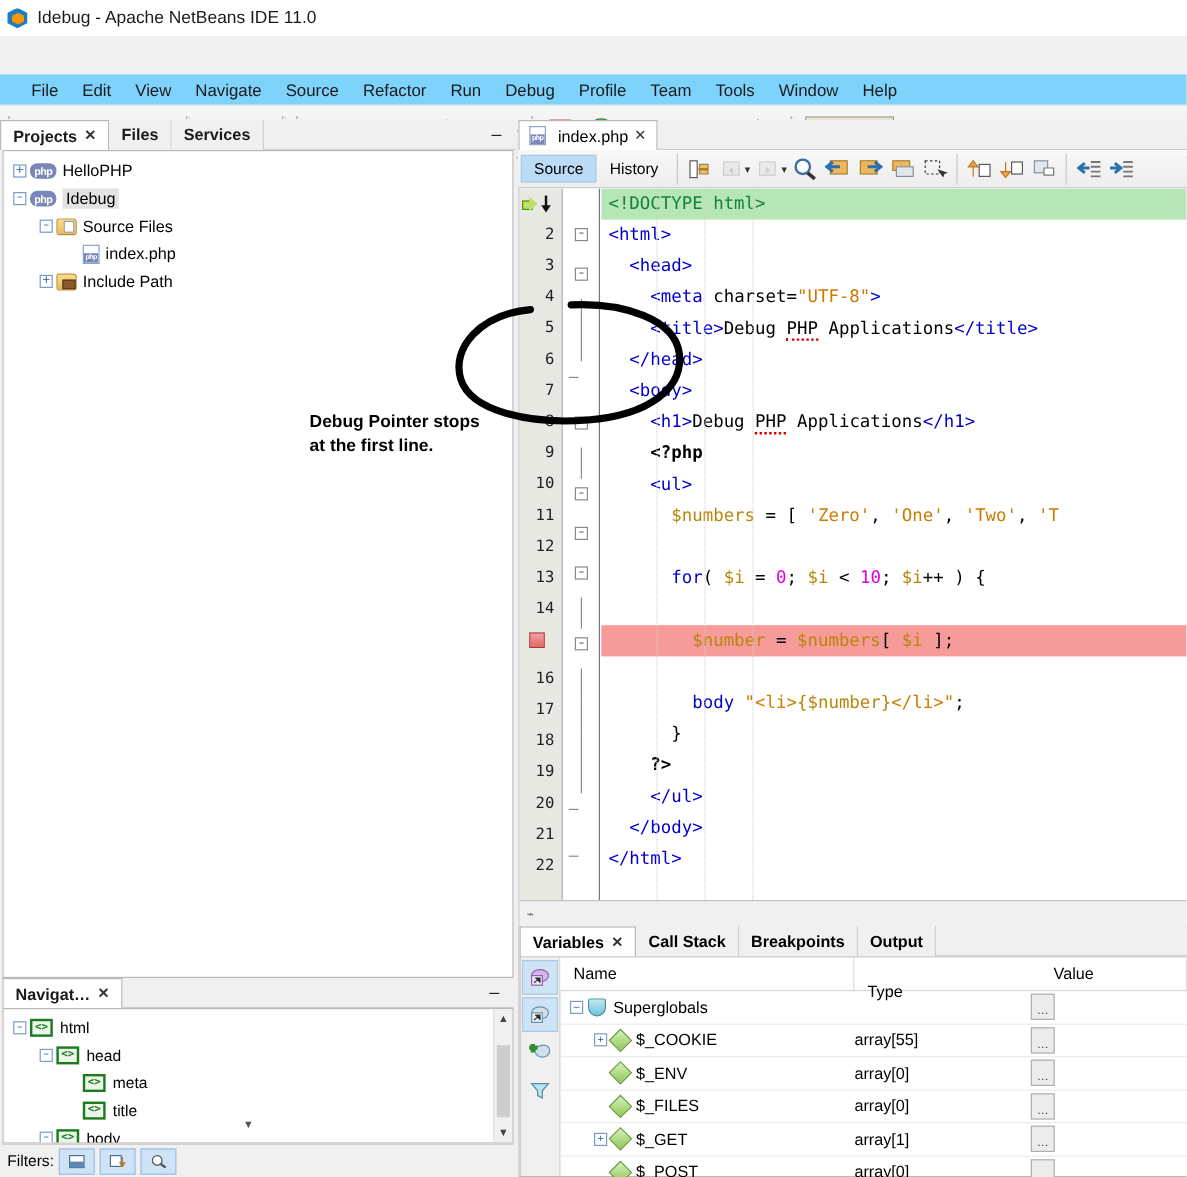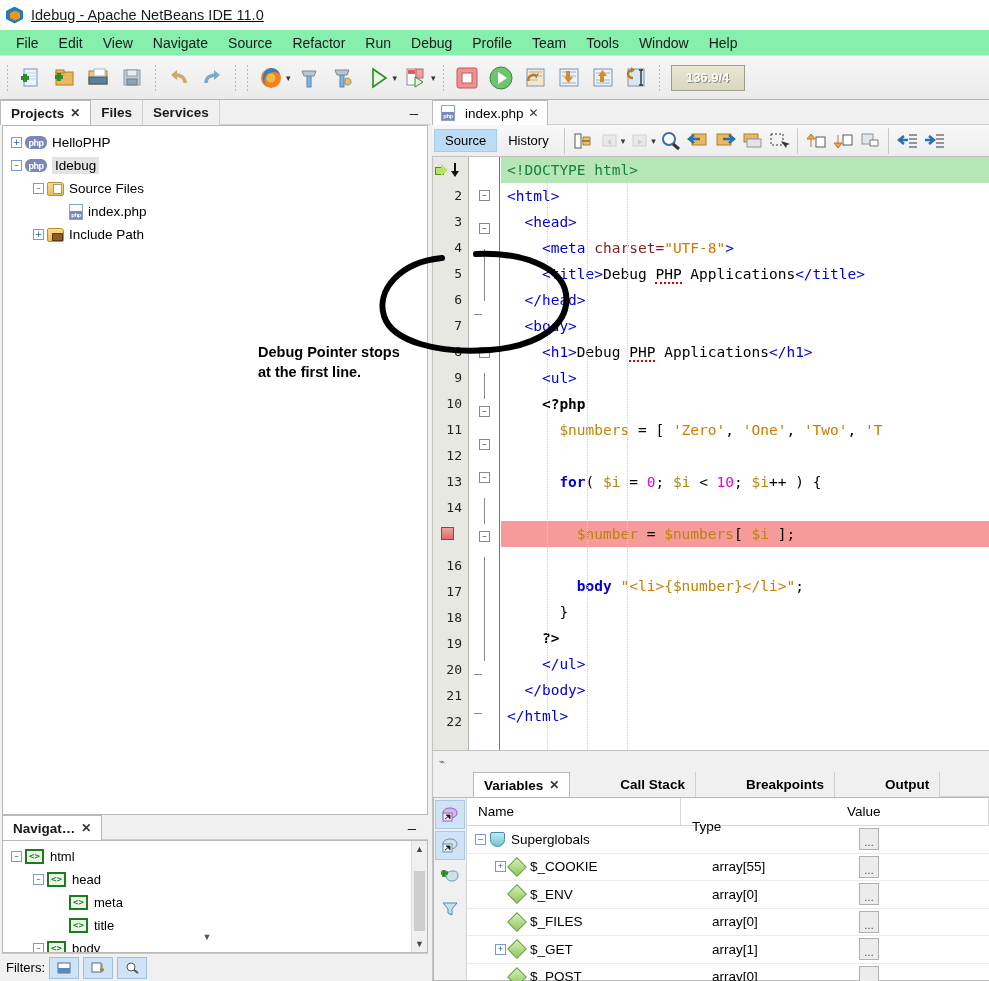--- a/index.html
+++ b/index.html
@@ -9,37 +9,37 @@
     font-family: "Liberation Sans", sans-serif;
     font-size: 13px;
     color: #000;
     background: #f0f0f0;
   }
   #app { position: relative; width: 989px; height: 981px; overflow: hidden; background:#f0f0f0; }
 
   
   .titlebar {
     height: 30px; display: flex; align-items: center;
-    background: #ffffff; padding-left: 6px; gap: 8px; text-decoration: underline;
+    background: #ffffff; padding-left: 6px; gap: 8px;
   }
   .titlebar .tb-title { font-size: 14.5px; color:#1a1a1a; }
   .app-logo { width:17px; height:17px; position:relative; flex:0 0 auto; }
   .app-logo .hex {
     width: 17px; height: 17px; background:#1c7cc4; clip-path: polygon(50% 0,100% 26%,100% 74%,50% 100%,0 74%,0 26%);
     position:absolute; left:0; top:0;
   }
   .app-logo .hex2 {
     width: 10px; height: 10px; background:#f59700; clip-path: polygon(50% 0,100% 26%,100% 74%,50% 100%,0 74%,0 26%);
     position:absolute; left:4px; top:4px;
   }
 
   
   .menubar {
-    height: 26px; display:flex; align-items:center; background:#86efac;
-    padding-left: 6px; border-bottom: 1px solid #e0e0e0;
+    height: 26px; display:flex; align-items:center; background:#7dd3fc;
+    padding-left: 16px; border-bottom: 1px solid #e0e0e0; margin-top: 32px;
   }
   .menubar .mi { padding: 2px 10px; font-size: 14px; color:#1a1a1a; cursor:default; }
 
   
   .toolbar {
     height: 44px; display:flex; align-items:center; gap:2px;
     background: linear-gradient(#f6f6f6,#ebebeb); padding: 0 3px;
     border-bottom: 1px solid #b4b4b4;
   }
   .tbtn { width:32px; height:32px; display:flex; align-items:center; justify-content:center; position:relative; }
@@ -152,24 +152,24 @@
   
   .editor { position:absolute; left:0; top:57px; right:0; height:615px; background:#fff; border-left:1px solid #c2c2c2; overflow:hidden; }
   .gutter { position:absolute; left:0; top:0; width:36px; bottom:0; background:#e8e8e2; border-right:1px solid #b4b4b4;}
   .foldcol { position:absolute; left:37px; top:0; width:30px; bottom:0; background:#fff; border-right:1px solid #777; }
   .codearea { position:absolute; left:68px; top:0; right:0; bottom:0; overflow:hidden; }
   .gutline { height:26px; line-height:26px; text-align:right; padding-right:6px; font-family:"DejaVu Sans Mono", monospace; font-size:13px; color:#222; }
   .codeline { height:26px; line-height:26px; padding-left:6px; white-space:pre; font-family:"DejaVu Sans Mono","Liberation Mono", monospace; font-size:14.5px; }
   .hl-green { background:#b6e6b6; }
   .hl-red { background:#f79a9a; }
   .k-tag { color:#0000cc; }
-  .k-attr { color:#7f1d1d; }
+  .k-attr { color:#000000; }
   .k-str { color:#cc7a00; }
   .k-var { color:#b8860b; }
-  .k-kw { color:#0000cc; font-weight:bold; }
+  .k-kw { color:#0000cc; font-weight:normal; }
   .k-num { color:#e000e0; }
   .k-php { color:#000; font-weight:bold; }
   .k-txt { color:#000; }
   .k-doc { color:#15803d; }
   .squig { border-bottom:2px dotted #d00; }
   .foldbox {
     width:11px; height:11px; border:1px solid #8a8a8a; background:#fff; margin:7px auto 0;
     font-size:9px; line-height:9px; text-align:center; color:#333; font-family:"DejaVu Sans",sans-serif;
   }
   .foldline { width:1px; height:26px; background:#8a8a8a; margin:0 auto; }
@@ -189,21 +189,21 @@
   }
   .arrow-down { width:8px; height:14px; position:relative; }
   .arrow-down:before { content:''; position:absolute; left:3px; top:0; width:2px; height:9px; background:#111; }
   .arrow-down:after { content:''; position:absolute; left:0; top:8px; width:0;height:0;
     border-left:4px solid transparent; border-right:4px solid transparent; border-top:6px solid #111; }
   .bp-square { width:13px; height:13px; background:linear-gradient(#f3a0a0,#e06a6a); border:1px solid #b03535; margin:6px auto 0;}
 
   
   .dbgpanel { position:absolute; left:0; top:672px; right:0; bottom:0; border-left:1px solid #c2c2c2; background:#f0f0f0; }
   .dbgtabs { display:flex; height:25px; align-items:stretch; }
-  .dbgtab { display:flex; align-items:center; gap:6px; padding:0 10px; font-size:13.5px; font-weight:bold; border-right:1px solid #cfcfcf;margin-left:40px; }
+  .dbgtab { display:flex; align-items:center; gap:6px; padding:0 10px; font-size:13.5px; font-weight:bold; border-right:1px solid #cfcfcf; }
   .dbgtab.active { background:#fff; border-top:1px solid #b9b9b9; border-left:1px solid #b9b9b9; border-right:1px solid #b9b9b9; }
   .dbgtabfill { flex:1; border-bottom:1px solid #cfcfcf; }
   .dbgbody { position:absolute; left:0; top:25px; right:0; bottom:0; background:#fff; border:1px solid #b9b9b9; border-right:none; }
   .dbgside { position:absolute; left:0; top:0; width:33px; bottom:0; background:#f0f0f0; border-right:1px solid #d4d4d4;}
   .sidebtn { width:30px; height:29px; margin:2px 1px; display:flex; align-items:center; justify-content:center; }
   .sidebtn.on { background:#cfe3f7; border:1px solid #a9c8e6; }
   .varhead { position:absolute; left:33px; right:0; top:0; height:28px; display:flex; background:#fff; border-bottom:1px solid #d8d8d8;}
   .vh { font-size:13.5px; display:flex; align-items:center; padding-left:11px; border-right:1px solid #d8d8d8; }
   .varrows { position:absolute; left:33px; right:0; top:28px; bottom:0; }
   .vrow { height:27.5px; display:flex; align-items:center; border-bottom:1px solid #ececec; font-size:13.5px; position:relative; }
@@ -708,22 +708,22 @@
           <div class="vguide" style="left:126px"></div>
           <div id="code">
               <div class="codeline hl-green"><span></span><span class="k-doc">&lt;!DOCTYPE html&gt;</span></div>
               <div class="codeline"><span></span><span class="k-tag">&lt;html&gt;</span></div>
               <div class="codeline"><span>  </span><span class="k-tag">&lt;head&gt;</span></div>
               <div class="codeline"><span>    </span><span class="k-tag">&lt;meta </span><span class="k-attr">charset=</span><span class="k-str">"UTF-8"</span><span class="k-tag">&gt;</span></div>
               <div class="codeline"><span>    </span><span class="k-tag">&lt;title&gt;</span><span class="k-txt">Debug </span><span class="squig">PHP</span><span class="k-txt"> Applications</span><span class="k-tag">&lt;/title&gt;</span></div>
               <div class="codeline"><span>  </span><span class="k-tag">&lt;/head&gt;</span></div>
               <div class="codeline"><span>  </span><span class="k-tag">&lt;body&gt;</span></div>
               <div class="codeline"><span>    </span><span class="k-tag">&lt;h1&gt;</span><span class="k-txt">Debug </span><span class="squig">PHP</span><span class="k-txt"> Applications</span><span class="k-tag">&lt;/h1&gt;</span></div>
+              <div class="codeline"><span>    </span><span class="k-php">&lt;?php</span></div>
               <div class="codeline"><span>    </span><span class="k-tag">&lt;ul&gt;</span></div>
-              <div class="codeline"><span>    </span><span class="k-php">&lt;?php</span></div>
               <div class="codeline"><span>      </span><span class="k-var">$numbers</span><span class="k-txt"> = [ </span><span class="k-str">'Zero'</span><span class="k-txt">, </span><span class="k-str">'One'</span><span class="k-txt">, </span><span class="k-str">'Two'</span><span class="k-txt">, </span><span class="k-str">'T</span></div>
               <div class="codeline"><span></span></div>
               <div class="codeline"><span>      </span><span class="k-kw">for</span><span class="k-txt">( </span><span class="k-var">$i</span><span class="k-txt"> = </span><span class="k-num">0</span><span class="k-txt">; </span><span class="k-var">$i</span><span class="k-txt"> &lt; </span><span class="k-num">10</span><span class="k-txt">; </span><span class="k-var">$i</span><span class="k-txt">++ ) {</span></div>
               <div class="codeline"><span></span></div>
               <div class="codeline hl-red"><span>        </span><span class="k-var">$number</span><span class="k-txt"> = </span><span class="k-var">$numbers</span><span class="k-txt">[ </span><span class="k-var">$i</span><span class="k-txt"> ];</span></div>
               <div class="codeline"><span></span></div>
               <div class="codeline"><span>        </span><span class="k-kw">body</span><span class="k-txt"> </span><span class="k-str">"&lt;li&gt;</span><span class="k-var">{$number}</span><span class="k-str">&lt;/li&gt;"</span><span class="k-txt">;</span></div>
               <div class="codeline"><span>      </span><span class="k-txt">}</span></div>
               <div class="codeline"><span>    </span><span class="k-php">?&gt;</span></div>
               <div class="codeline"><span>    </span><span class="k-tag">&lt;/ul&gt;</span></div>
@@ -775,21 +775,21 @@
                   <path d="M1 6h7M4 3v7" stroke="#2e8b2e" stroke-width="3.5"></path>
                 </svg>
             </div>
             <div class="sidebtn">
               <svg width="20" height="20" viewBox="0 0 20 20">
                   <path d="M3 5h14l-5 6v6l-4-2v-4z" fill="#bfe3ee" stroke="#4f8fa3"></path>
                 </svg>
             </div>
           </div>
           <div class="varhead" id="var-head">
-              <div class="vh" style="width: 214px;">Name</div>
+              <div class="vh" style="width: 245px;">Name</div>
               <div class="vh" style="width: 150px; margin-top: 28px;">Type</div>
               <div class="vh" style="width: auto; flex: 1 1 0%; padding-left: 16px;">Value</div>
             </div>
           <div class="varrows" id="var-rows">
               <div class="vrow">
                 <div class="vname" style="padding-left: 8px;">
                   <span class="pbox">–</span>
                   <span class="shield"></span>
                   <span>Superglobals</span>
                 </div>

